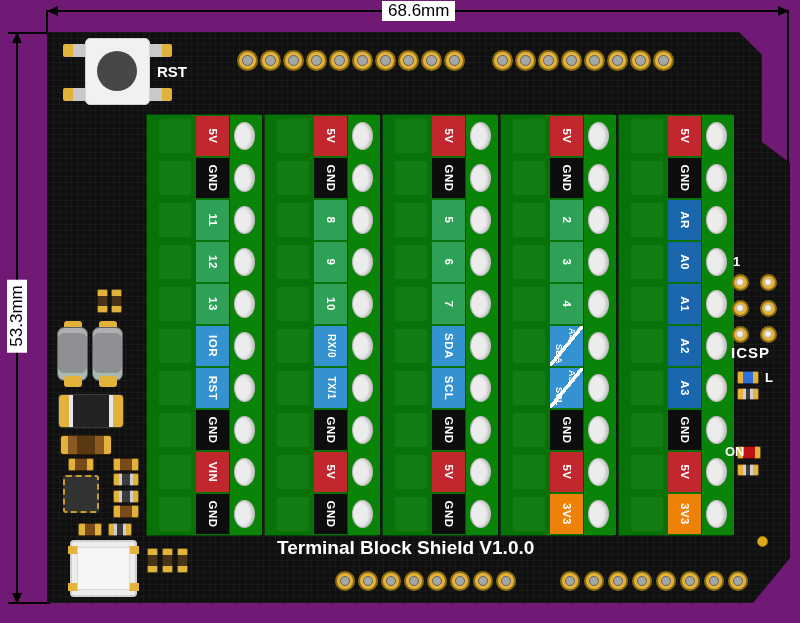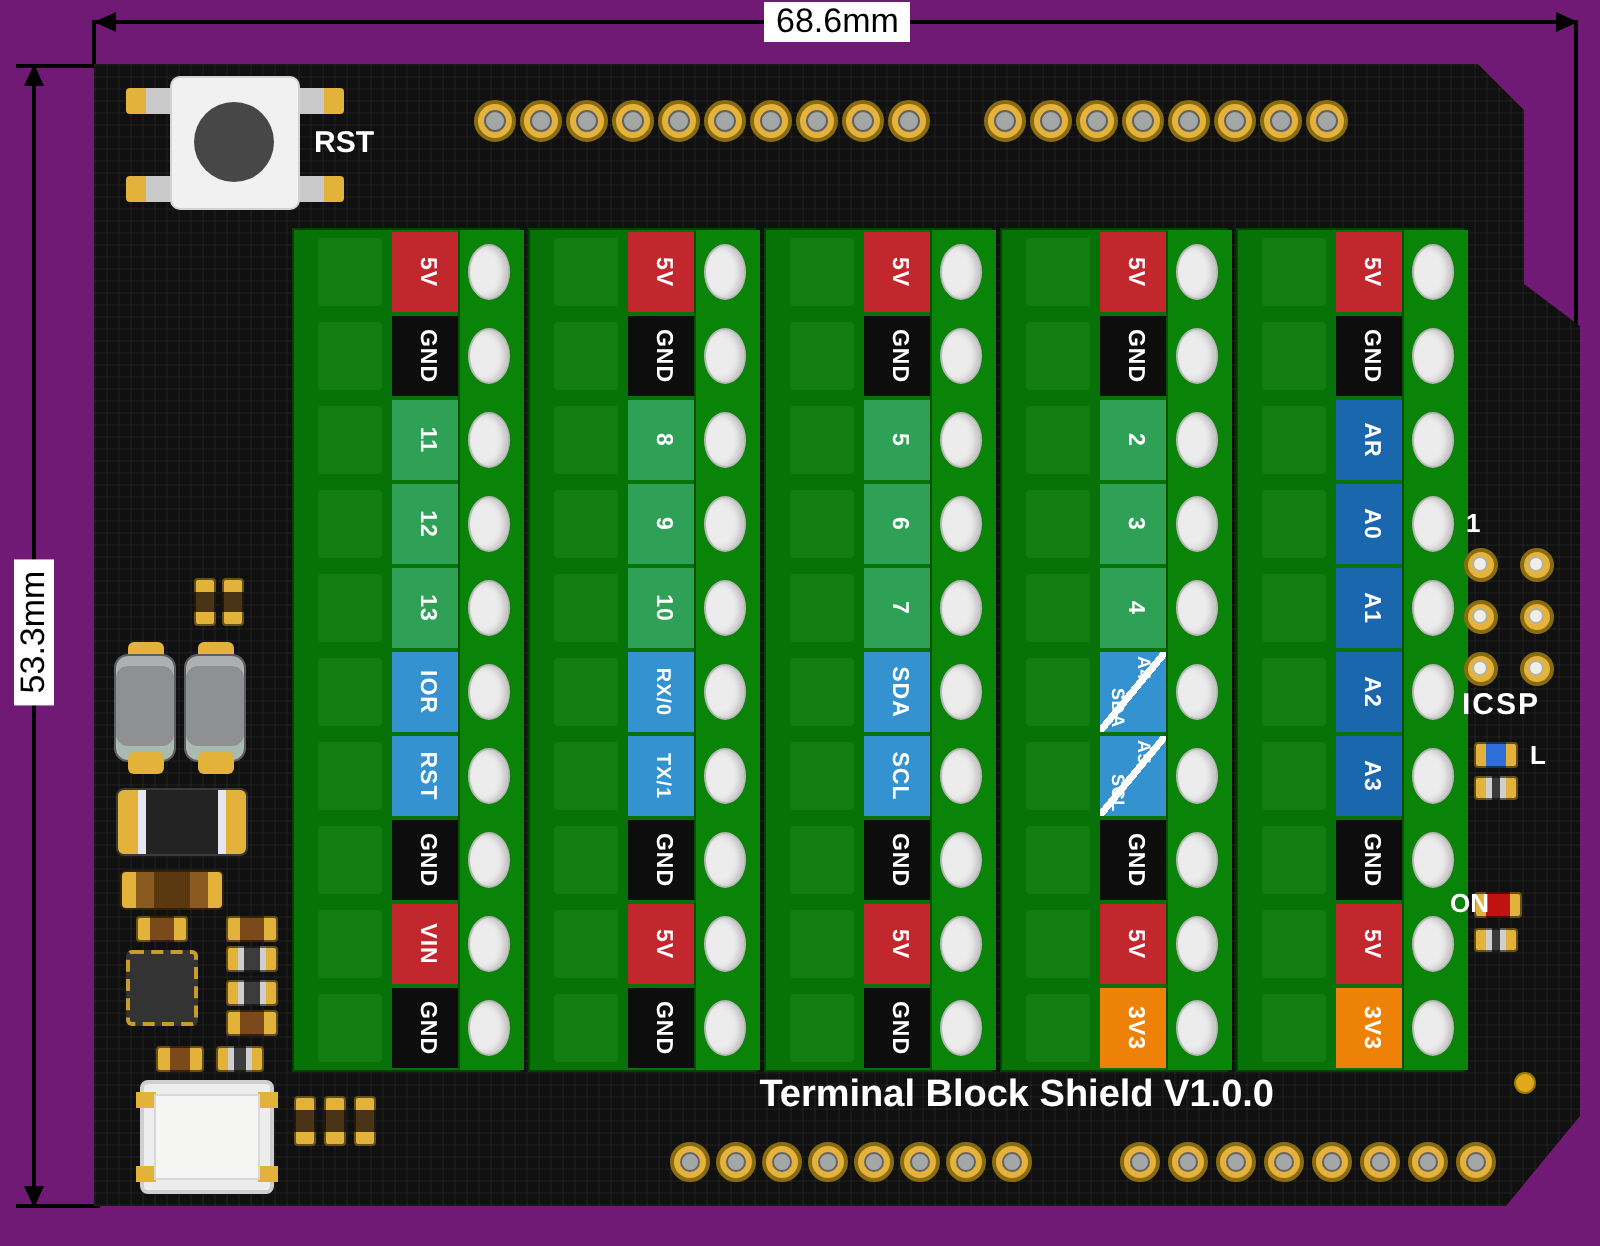--- a/index.html
+++ b/index.html
@@ -408,21 +408,21 @@
     <span class="silk" style="left:686px;top:222px;font-size:13px;">1</span>
     <span class="silk" style="left:684px;top:312px;width:60px;font-size:15px;letter-spacing:1px;">ICSP</span>
     <div class="smd smd-led-blue" style="left:690px;top:339px;width:22px;height:13px;"></div>
     <span class="silk" style="left:718px;top:338px;font-size:13px;">L</span>
     <div class="smd smd-h-dark" style="left:690px;top:356px;width:22px;height:12px;"></div>
     <div class="smd smd-led-red" style="left:690px;top:414px;width:24px;height:13px;"></div>
     <span class="silk" style="left:678px;top:412px;font-size:13px;">ON</span>
     <div class="smd smd-h-dark" style="left:690px;top:432px;width:22px;height:12px;"></div>
     <div class="via" style="left:710px;top:504px;width:11px;height:11px;"></div>
 
-    <div class="silk" style="left:230px;top:505px;width:360px;text-align:right;font-size:19px;">Terminal Block Shield V1.0.0</div>
+    <div class="silk" style="left:230px;top:505px;width:360px;text-align:left;font-size:19px;">Terminal Block Shield V1.0.0</div>
   <div class="pad" style="left: 189.5px; top: 18px; width: 21px; height: 21px;"></div>
       <div class="pad" style="left: 212.5px; top: 18px; width: 21px; height: 21px;"></div>
       <div class="pad" style="left: 235.5px; top: 18px; width: 21px; height: 21px;"></div>
       <div class="pad" style="left: 258.5px; top: 18px; width: 21px; height: 21px;"></div>
       <div class="pad" style="left: 281.5px; top: 18px; width: 21px; height: 21px;"></div>
       <div class="pad" style="left: 304.5px; top: 18px; width: 21px; height: 21px;"></div>
       <div class="pad" style="left: 327.5px; top: 18px; width: 21px; height: 21px;"></div>
       <div class="pad" style="left: 350.5px; top: 18px; width: 21px; height: 21px;"></div>
       <div class="pad" style="left: 373.5px; top: 18px; width: 21px; height: 21px;"></div>
       <div class="pad" style="left: 396.5px; top: 18px; width: 21px; height: 21px;"></div>

